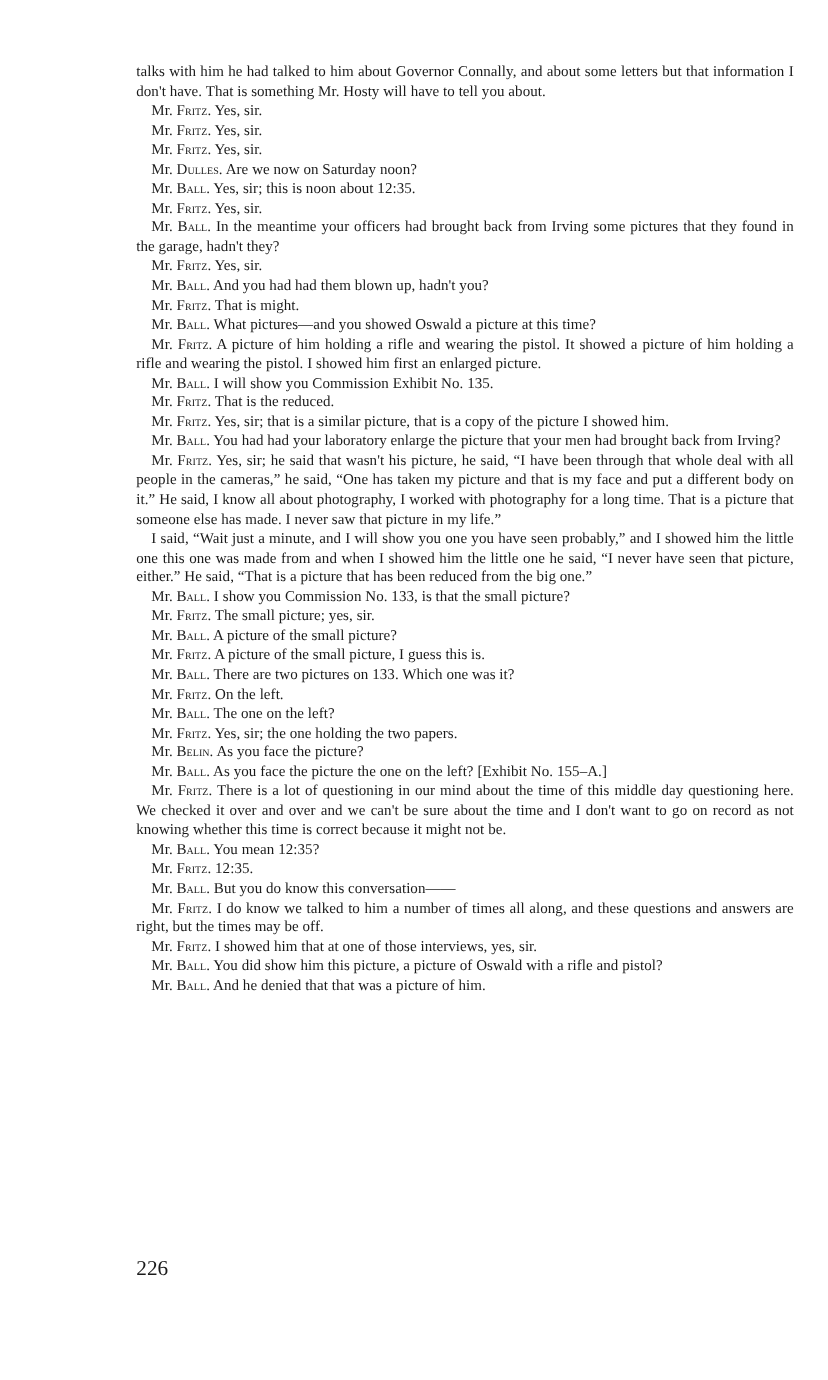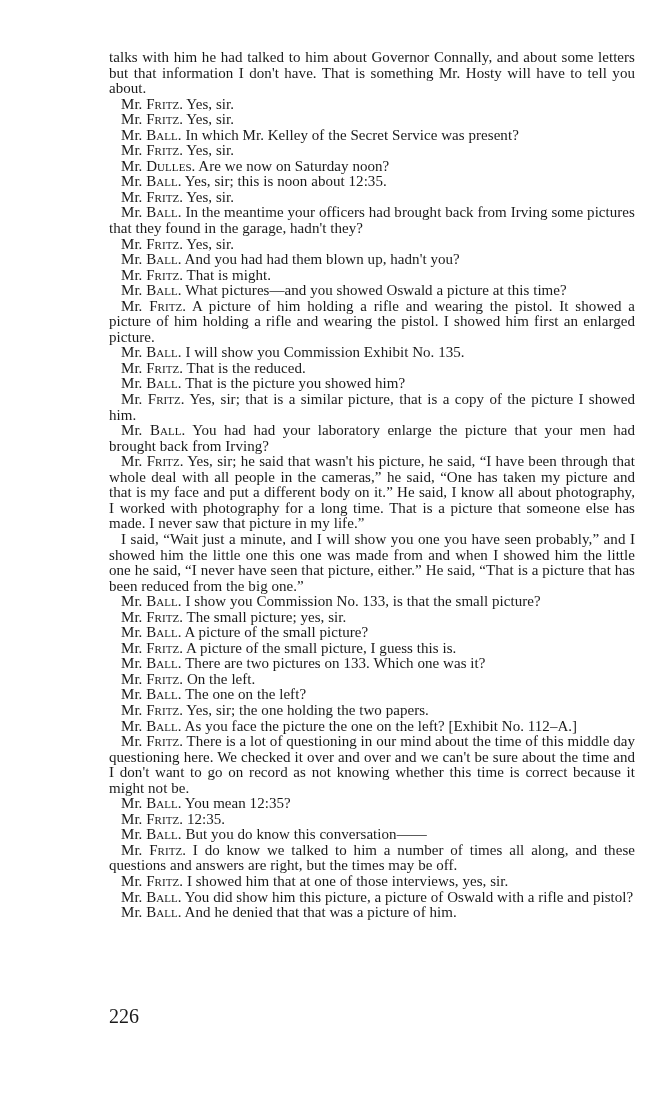--- a/index.html
+++ b/index.html
@@ -13,21 +13,21 @@
       position: relative;
       overflow: hidden;
       font-family: "Liberation Serif", "DejaVu Serif", serif;
       color: #1a1a1a;
     }
     .page-text {
       position: absolute;
       left: 109px;
       top: 50px;
       width: 526px;
-      font-size: 15px;
+      font-size: 12px;
       line-height: 15.55px;
       text-align: justify;
       letter-spacing: 0.05px;
     }
     .para {
       margin: 0;
       text-indent: 12px;
     }
     .para.cont {
       text-indent: 0;
@@ -35,59 +35,58 @@
     .speaker {
       font-variant: small-caps;
     }
     .mr {
       
     }
     .page-number {
       position: absolute;
       left: 109px;
       top: 1005px;
-      font-size: 20px;
+      font-size: 17px;
       font-family: "Liberation Serif", "DejaVu Serif", serif;
       color: #1a1a1a;
     }
   </style>
 </head>
 <body>
 
 <div class="page-text" id="transcript">
     <p class="para cont"><span>talks with him he had talked to him about Governor Connally, and about some letters but that information I don't have.  That is something Mr. Hosty will have to tell you about.</span></p>
     <p class="para"><span class="mr">Mr.</span> <span class="speaker">Fritz.</span> <span>Yes, sir.</span></p>
     <p class="para"><span class="mr">Mr.</span> <span class="speaker">Fritz.</span> <span>Yes, sir.</span></p>
-    <p class="para"><span class="mr">Mr.</span> <span class="speaker">Ball.</span> <span>In which Mr. Kelley of the Secret Service was present?</span></p>
     <p class="para"><span class="mr">Mr.</span> <span class="speaker">Fritz.</span> <span>Yes, sir.</span></p>
     <p class="para"><span class="mr">Mr.</span> <span class="speaker">Dulles.</span> <span>Are we now on Saturday noon?</span></p>
     <p class="para"><span class="mr">Mr.</span> <span class="speaker">Ball.</span> <span>Yes, sir; this is noon about 12:35.</span></p>
     <p class="para"><span class="mr">Mr.</span> <span class="speaker">Fritz.</span> <span>Yes, sir.</span></p>
     <p class="para"><span class="mr">Mr.</span> <span class="speaker">Ball.</span> <span>In the meantime your officers had brought back from Irving some pictures that they found in the garage, hadn't they?</span></p>
     <p class="para"><span class="mr">Mr.</span> <span class="speaker">Fritz.</span> <span>Yes, sir.</span></p>
     <p class="para"><span class="mr">Mr.</span> <span class="speaker">Ball.</span> <span>And you had had them blown up, hadn't you?</span></p>
     <p class="para"><span class="mr">Mr.</span> <span class="speaker">Fritz.</span> <span>That is might.</span></p>
     <p class="para"><span class="mr">Mr.</span> <span class="speaker">Ball.</span> <span>What pictures—and you showed Oswald a picture at this time?</span></p>
     <p class="para"><span class="mr">Mr.</span> <span class="speaker">Fritz.</span> <span>A picture of him holding a rifle and wearing the pistol.  It showed a picture of him holding a rifle and wearing the pistol.  I showed him first an enlarged picture.</span></p>
     <p class="para"><span class="mr">Mr.</span> <span class="speaker">Ball.</span> <span>I will show you Commission Exhibit No. 135.</span></p>
     <p class="para"><span class="mr">Mr.</span> <span class="speaker">Fritz.</span> <span>That is the reduced.</span></p>
-    <p class="para"><span class="mr">Mr.</span> <span class="speaker">Ball.</span> <span>That is the picture you showed him?</span></p>
     <p class="para"><span class="mr">Mr.</span> <span class="speaker">Fritz.</span> <span>Yes, sir; that is a similar picture, that is a copy of the picture I showed him.</span></p>
     <p class="para"><span class="mr">Mr.</span> <span class="speaker">Ball.</span> <span>You had had your laboratory enlarge the picture that your men had brought back from Irving?</span></p>
     <p class="para"><span class="mr">Mr.</span> <span class="speaker">Fritz.</span> <span>Yes, sir; he said that wasn't his picture, he said, “I have been through that whole deal with all people in the cameras,” he said, “One has taken my picture and that is my face and put a different body on it.”  He said, I know all about photography, I worked with photography for a long time. That is a picture that someone else has made.  I never saw that picture in my life.”</span></p>
     <p class="para"><span>I said, “Wait just a minute, and I will show you one you have seen probably,” and I showed him the little one this one was made from and when I showed him the little one he said, “I never have seen that picture, either.”  He said, “That is a picture that has been reduced from the big one.”</span></p>
     <p class="para"><span class="mr">Mr.</span> <span class="speaker">Ball.</span> <span>I show you Commission No. 133, is that the small picture?</span></p>
     <p class="para"><span class="mr">Mr.</span> <span class="speaker">Fritz.</span> <span>The small picture; yes, sir.</span></p>
     <p class="para"><span class="mr">Mr.</span> <span class="speaker">Ball.</span> <span>A picture of the small picture?</span></p>
     <p class="para"><span class="mr">Mr.</span> <span class="speaker">Fritz.</span> <span>A picture of the small picture, I guess this is.</span></p>
     <p class="para"><span class="mr">Mr.</span> <span class="speaker">Ball.</span> <span>There are two pictures on 133.  Which one was it?</span></p>
     <p class="para"><span class="mr">Mr.</span> <span class="speaker">Fritz.</span> <span>On the left.</span></p>
     <p class="para"><span class="mr">Mr.</span> <span class="speaker">Ball.</span> <span>The one on the left?</span></p>
     <p class="para"><span class="mr">Mr.</span> <span class="speaker">Fritz.</span> <span>Yes, sir; the one holding the two papers.</span></p>
-    <p class="para"><span class="mr">Mr.</span> <span class="speaker">Ball.</span> <span>As you face the picture the one on the left?  [Exhibit No. 112–A.]</span></p>
+    <p class="para"><span class="mr">Mr.</span> <span class="speaker">Belin.</span> <span>As you face the picture?</span></p>
+    <p class="para"><span class="mr">Mr.</span> <span class="speaker">Ball.</span> <span>As you face the picture the one on the left?  [Exhibit No. 155–A.]</span></p>
     <p class="para"><span class="mr">Mr.</span> <span class="speaker">Fritz.</span> <span>There is a lot of questioning in our mind about the time of this middle day questioning here.  We checked it over and over and we can't be sure about the time and I don't want to go on record as not knowing whether this time is correct because it might not be.</span></p>
     <p class="para"><span class="mr">Mr.</span> <span class="speaker">Ball.</span> <span>You mean 12:35?</span></p>
     <p class="para"><span class="mr">Mr.</span> <span class="speaker">Fritz.</span> <span>12:35.</span></p>
     <p class="para"><span class="mr">Mr.</span> <span class="speaker">Ball.</span> <span>But you do know this conversation——</span></p>
     <p class="para"><span class="mr">Mr.</span> <span class="speaker">Fritz.</span> <span>I do know we talked to him a number of times all along, and these questions and answers are right, but the times may be off.</span></p>
     <p class="para"><span class="mr">Mr.</span> <span class="speaker">Fritz.</span> <span>I showed him that at one of those interviews, yes, sir.</span></p>
     <p class="para"><span class="mr">Mr.</span> <span class="speaker">Ball.</span> <span>You did show him this picture, a picture of Oswald with a rifle and pistol?</span></p>
     <p class="para"><span class="mr">Mr.</span> <span class="speaker">Ball.</span> <span>And he denied that that was a picture of him.</span></p>
   </div>
 

